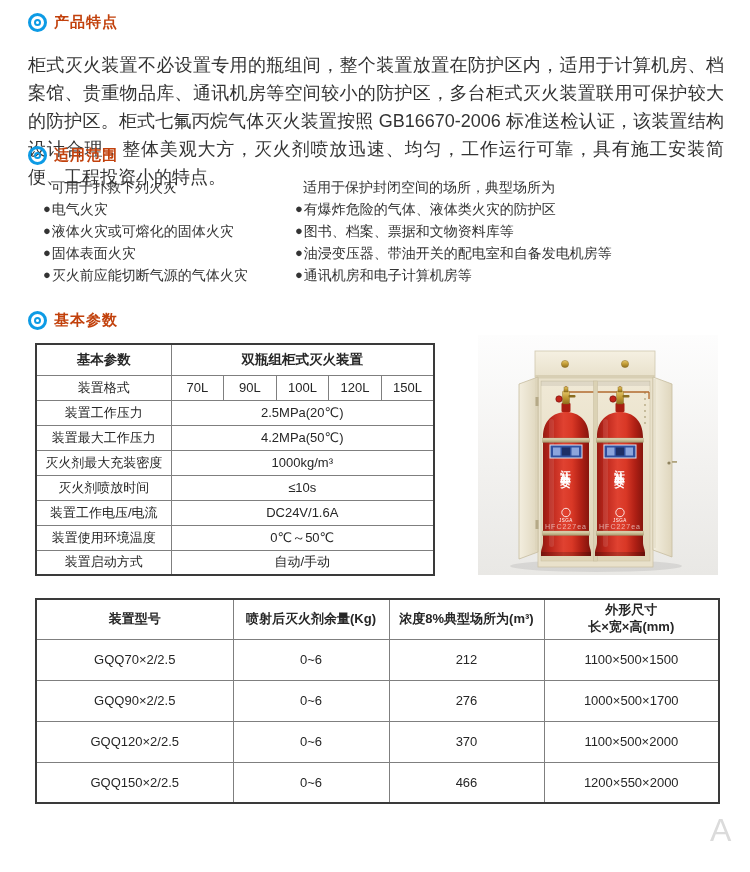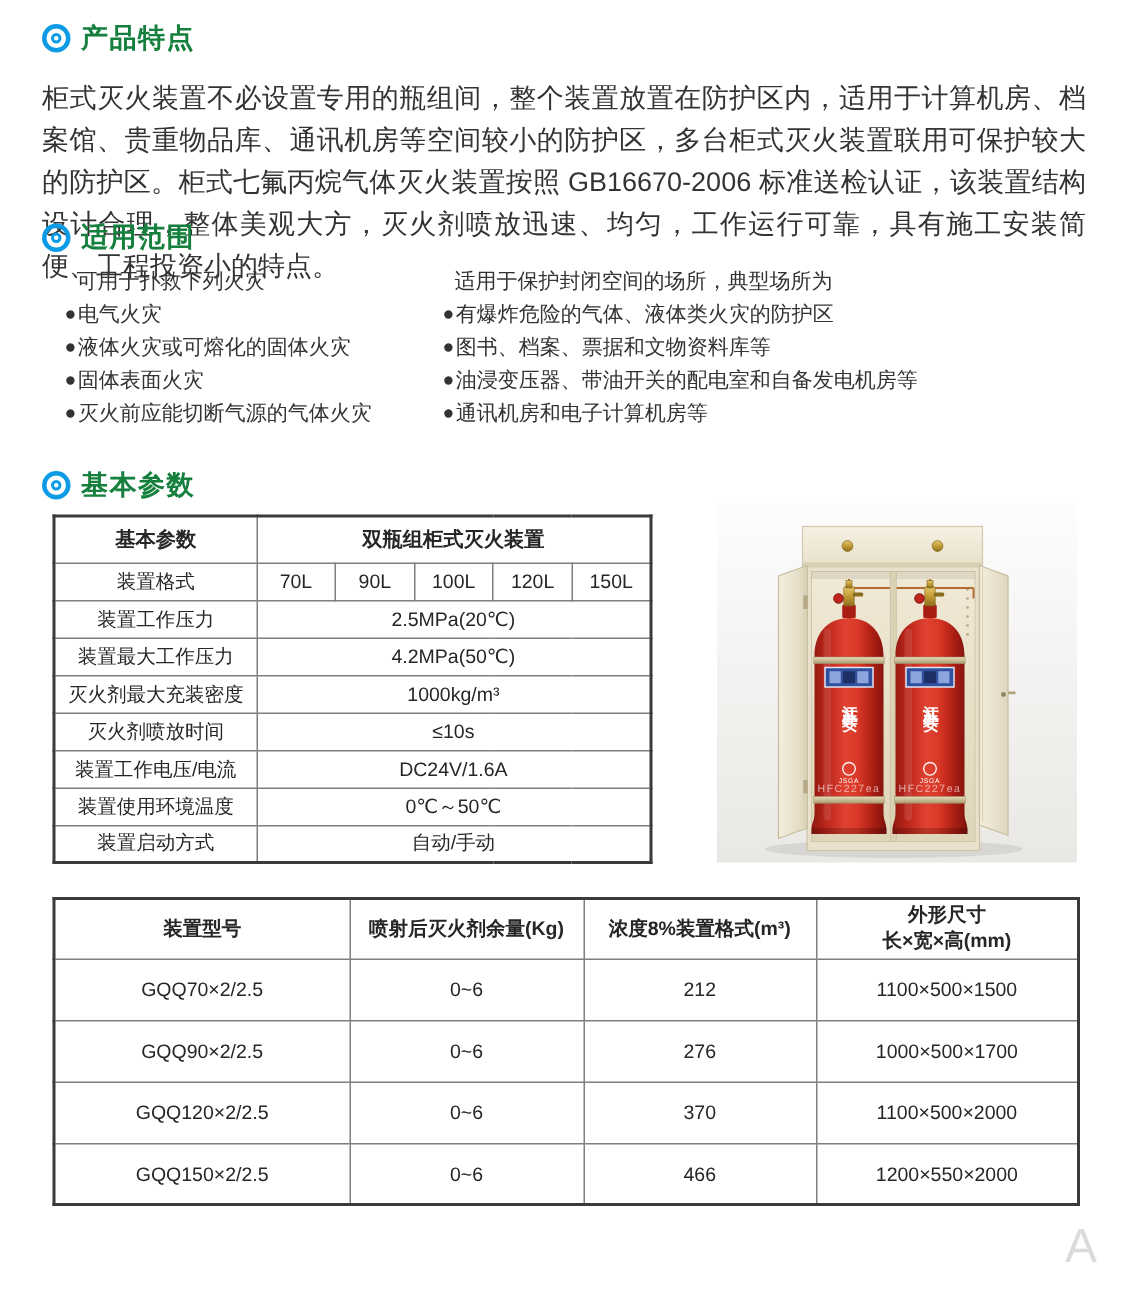--- a/index.html
+++ b/index.html
@@ -1,21 +1,21 @@
 <!DOCTYPE html>
 <html lang="zh"><head>
 <meta charset="utf-8">
 <style>
   html,body{margin:0;padding:0;background:#fff;}
   .page{position:relative;width:750px;height:872px;background:#ffffff;overflow:hidden;
         font-family:"Liberation Sans","DejaVu Sans",sans-serif;color:#333;}
 
   
   .sec-header{position:absolute;display:flex;align-items:center;gap:7px;
-              color:#15803d;font-weight:bold;font-size:18px;letter-spacing:1px;}
+              color:#c2410c;font-weight:bold;font-size:15px;letter-spacing:1px;}
   .sec-icon{width:13px;height:13px;border:3px solid #0D9BE5;border-radius:50%;
             display:flex;align-items:center;justify-content:center;flex:0 0 auto;}
   .sec-icon::after{content:"";width:3px;height:3px;border:2px solid #0D9BE5;border-radius:50%;}
 
   .features-body{position:absolute;left:28px;top:51px;width:696px;
                  font-size:18px;line-height:28px;text-align:justify;color:#333;}
 
   .scope-col{position:absolute;top:176px;font-size:14px;color:#333;margin-left:16px;}
   .scope-col .line{height:22px;line-height:22px;display:flex;align-items:center;}
   .scope-col .heading{padding-left:8px;}
@@ -279,21 +279,21 @@
     <colgroup>
       <col style="width:197px">
         <col style="width:156px">
         <col style="width:155px">
         <col style="width:175px">
     </colgroup>
     <tbody>
         <tr class="hd">
       <th>装置型号</th>
       <th>喷射后灭火剂余量(Kg)</th>
-      <th>浓度8%装置格式(m³)</th>
+      <th>浓度8%典型场所为(m³)</th>
       <th>
         <div>外形尺寸</div>
         <div>长×宽×高(mm)</div>
       </th>
     </tr>
     <tr class="data">
       <td>GQQ70×2/2.5</td>
       <td>0~6</td>
       <td>212</td>
       <td>1100×500×1500</td>

